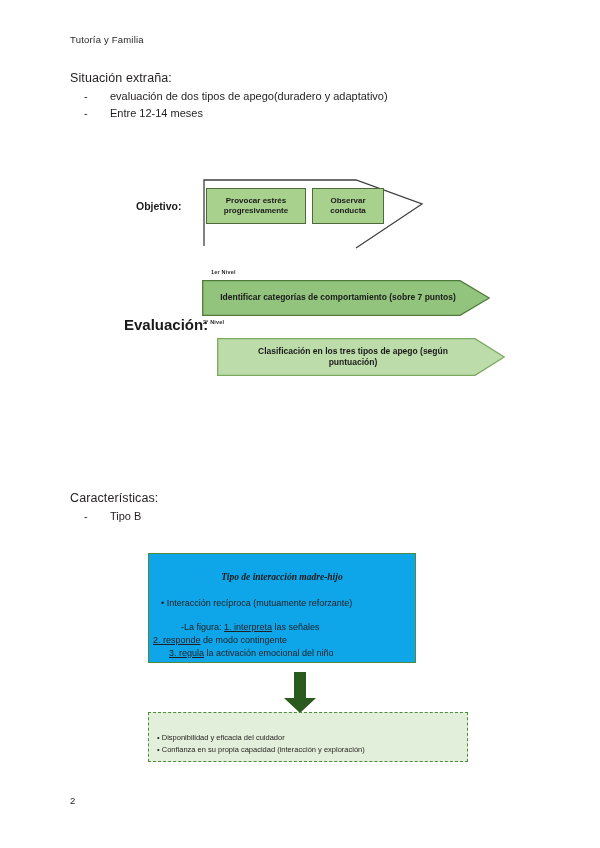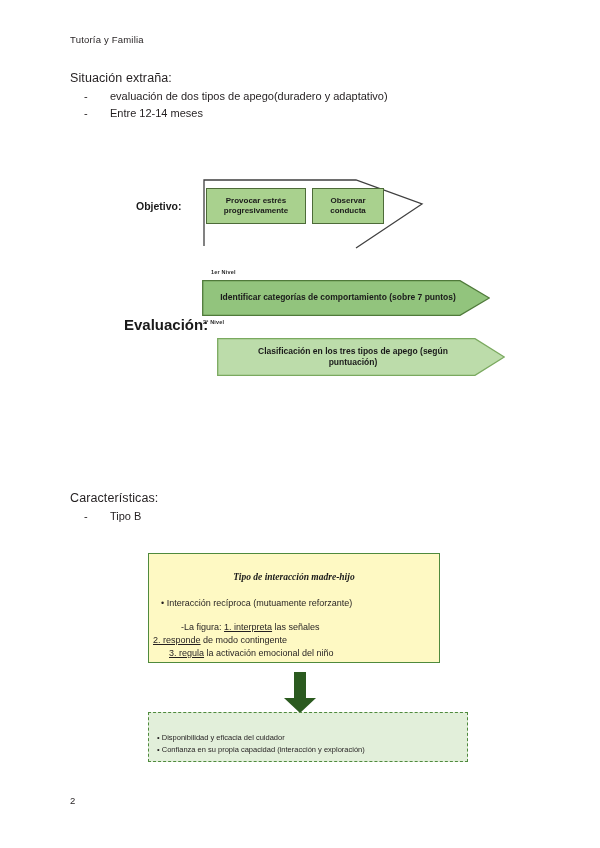--- a/index.html
+++ b/index.html
@@ -128,25 +128,25 @@
     position: absolute;
     inset: 0;
     z-index: 1;
   }
 
   
   .info-box {
     position: absolute;
     left: 148px;
     top: 553px;
-    width: 292px;
+    width: 268px;
     height: 110px;
     border: 1.4px solid #4f8a3d;
     box-sizing: border-box;
-    background: #fef9c3;
+    background: #0ea5e9;
   }
   .info-title {
     position: absolute;
     left: 0;
     right: 0;
     top: 18px;
     text-align: center;
     font-family: "Liberation Serif", serif;
     font-style: italic;
     font-weight: bold;

